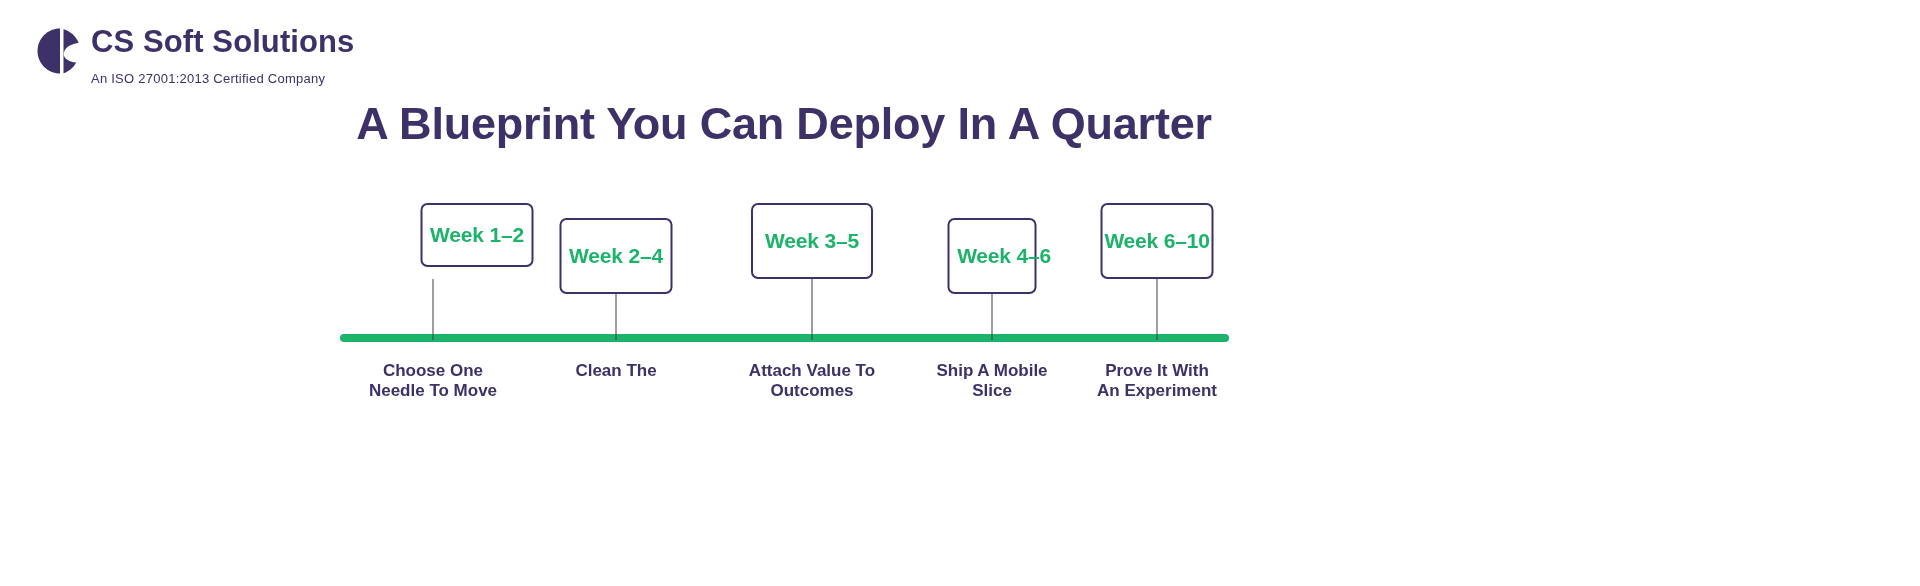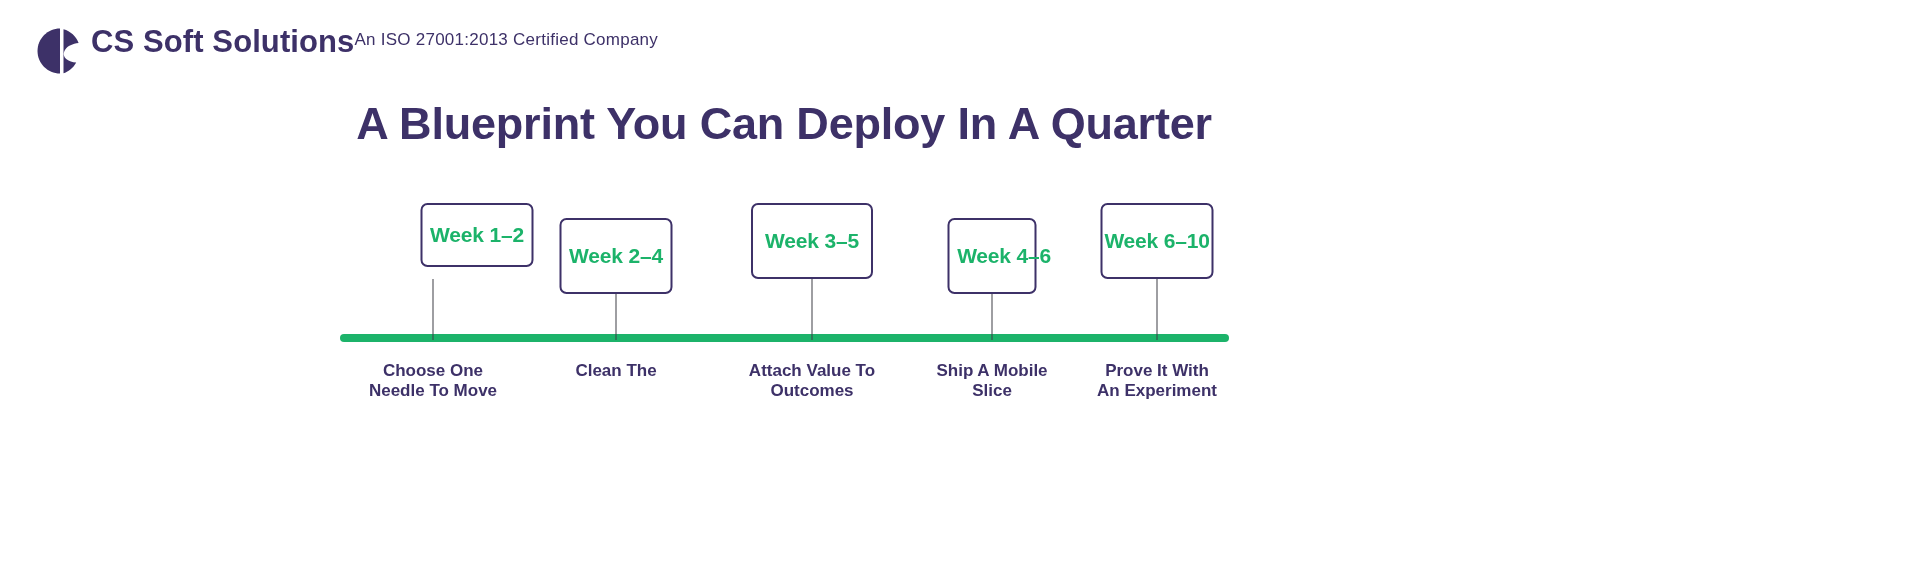--- a/index.html
+++ b/index.html
@@ -25,33 +25,34 @@
   }
   #brand-mark {
     width: 46px;
     height: 48px;
     flex: 0 0 auto;
     margin-right: 9px;
     margin-top: 1px;
   }
   #brand-text {
     display: flex;
-    flex-direction: row;
+    flex-direction: column;
     justify-content: flex-start;
+    gap: 8px;
   }
   #brand-name {
     font-size: 31px;
     font-weight: 700;
     color: #3d3168;
     letter-spacing: 0.1px;
     line-height: 1.05;
     white-space: nowrap;
   }
   #brand-tag {
-    font-size: 17px;
+    font-size: 13px;
     font-weight: 400;
     color: #3d3168;
     letter-spacing: 0.25px;
     margin-top: 4px;
     white-space: nowrap;
   }
 
   
   #page-title {
     position: absolute;

